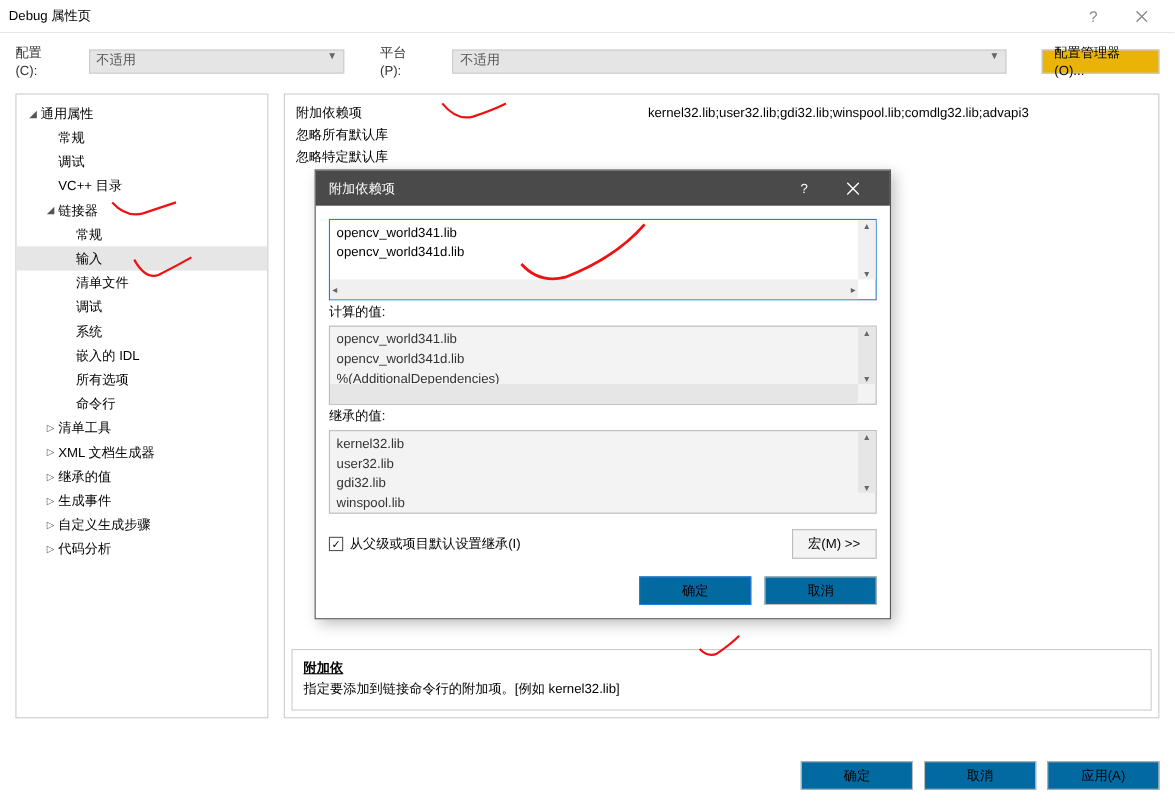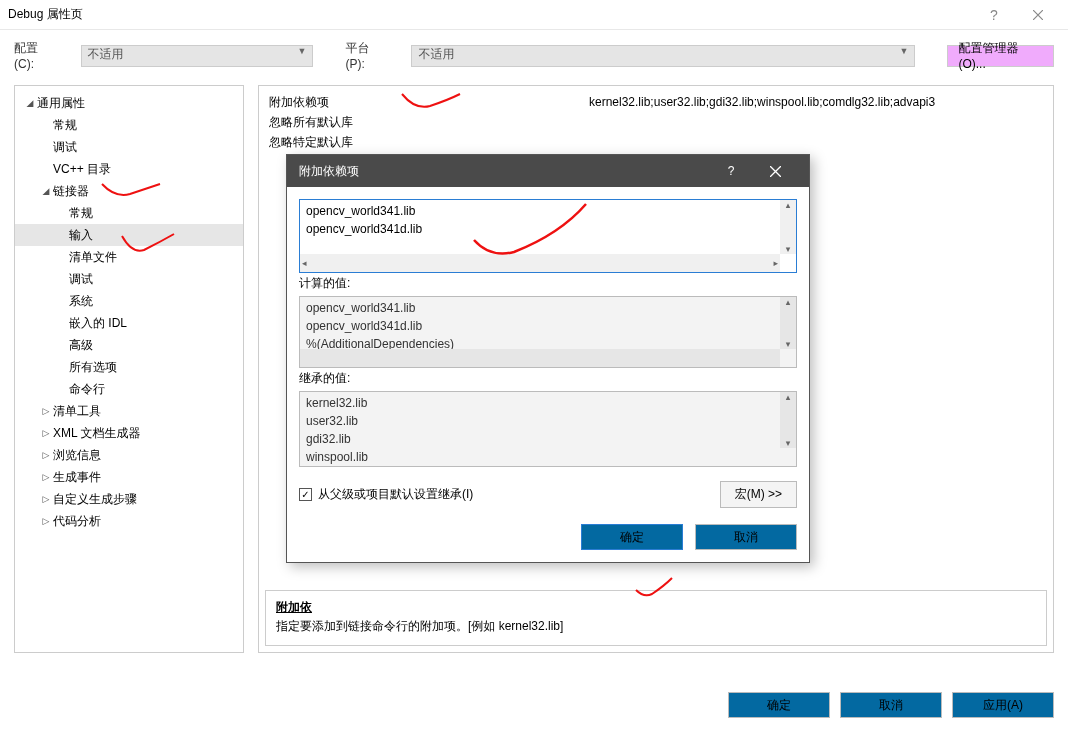--- a/index.html
+++ b/index.html
@@ -10,21 +10,21 @@
 .titlebar .spacer { flex: 1; }
 .titlebar .win-btn { width: 44px; height: 30px; display: flex; align-items: center; justify-content: center; color: #888; }
 .titlebar .help { font-size: 14px; }
 
 .toolbar { display: flex; align-items: center; padding: 10px 14px 14px 14px; gap: 24px; }
 .toolbar label { color: #333; }
 .toolbar .combo { background: #e5e5e5; border: 1px solid #ccc; height: 22px; display: flex; align-items: flex-start; padding: 0 6px; color: #555; position: relative; }
 .toolbar .combo.config { width: 240px; }
 .toolbar .combo.platform { width: 520px; }
 .toolbar .combo .chev { position: absolute; right: 6px; }
-.toolbar .cfgmgr { border: 1px solid #ccc; background: #f0abfc; padding: 2px 10px; height: 22px; display: flex; align-items: center; }
+.toolbar .cfgmgr { border: 1px solid #ccc; background: #eab308; padding: 2px 10px; height: 22px; display: flex; align-items: center; }
 
 .main { display: flex; padding: 0 14px; gap: 14px; }
 .tree { width: 230px; border: 1px solid #ccc; height: 568px; padding: 6px 0; overflow: hidden; }
 .tree .node { display: flex; align-items: center; height: 22px; cursor: default; }
 .tree .node.sel { background: #e6e6e6; }
 .tree .tw { width: 14px; text-align: center; font-size: 9px; color: #555; }
 .tree .ind0 { padding-left: 8px; }
 .tree .ind1 { padding-left: 24px; }
 .tree .ind2 { padding-left: 40px; }
 
@@ -136,41 +136,37 @@
     <div class="node ind2">
         <span class="tw"></span>
         <span>系统</span>
       </div>
     <div class="node ind2">
         <span class="tw"></span>
         <span>嵌入的 IDL</span>
       </div>
     <div class="node ind2">
         <span class="tw"></span>
-        <span>高级</span>
-      </div>
-    <div class="node ind2">
-        <span class="tw"></span>
         <span>所有选项</span>
       </div>
     <div class="node ind2">
         <span class="tw"></span>
         <span>命令行</span>
       </div>
     <div class="node ind1">
         <span class="tw">▷</span>
         <span>清单工具</span>
       </div>
     <div class="node ind1">
         <span class="tw">▷</span>
         <span>XML 文档生成器</span>
       </div>
     <div class="node ind1">
         <span class="tw">▷</span>
-        <span>浏览信息</span>
+        <span>继承的值</span>
       </div>
     <div class="node ind1">
         <span class="tw">▷</span>
         <span>生成事件</span>
       </div>
     <div class="node ind1">
         <span class="tw">▷</span>
         <span>自定义生成步骤</span>
       </div>
     <div class="node ind1">

